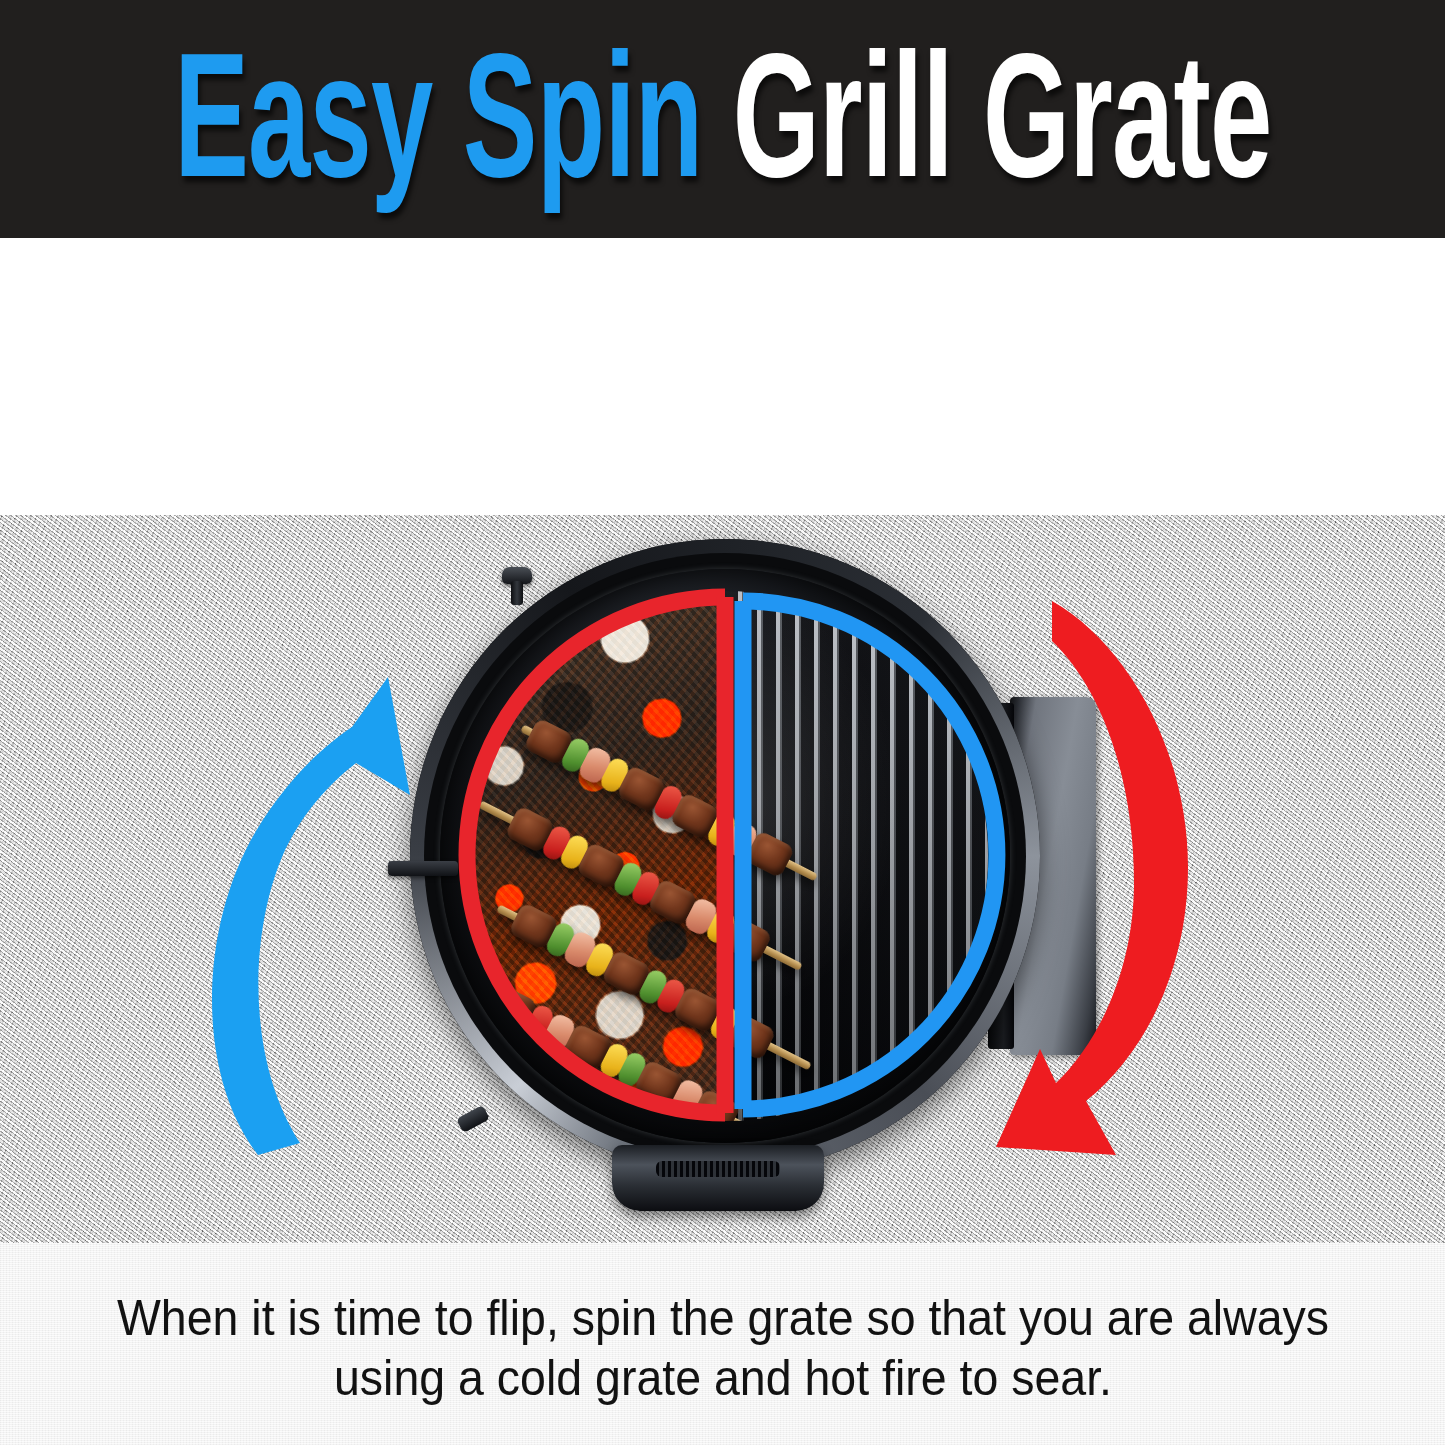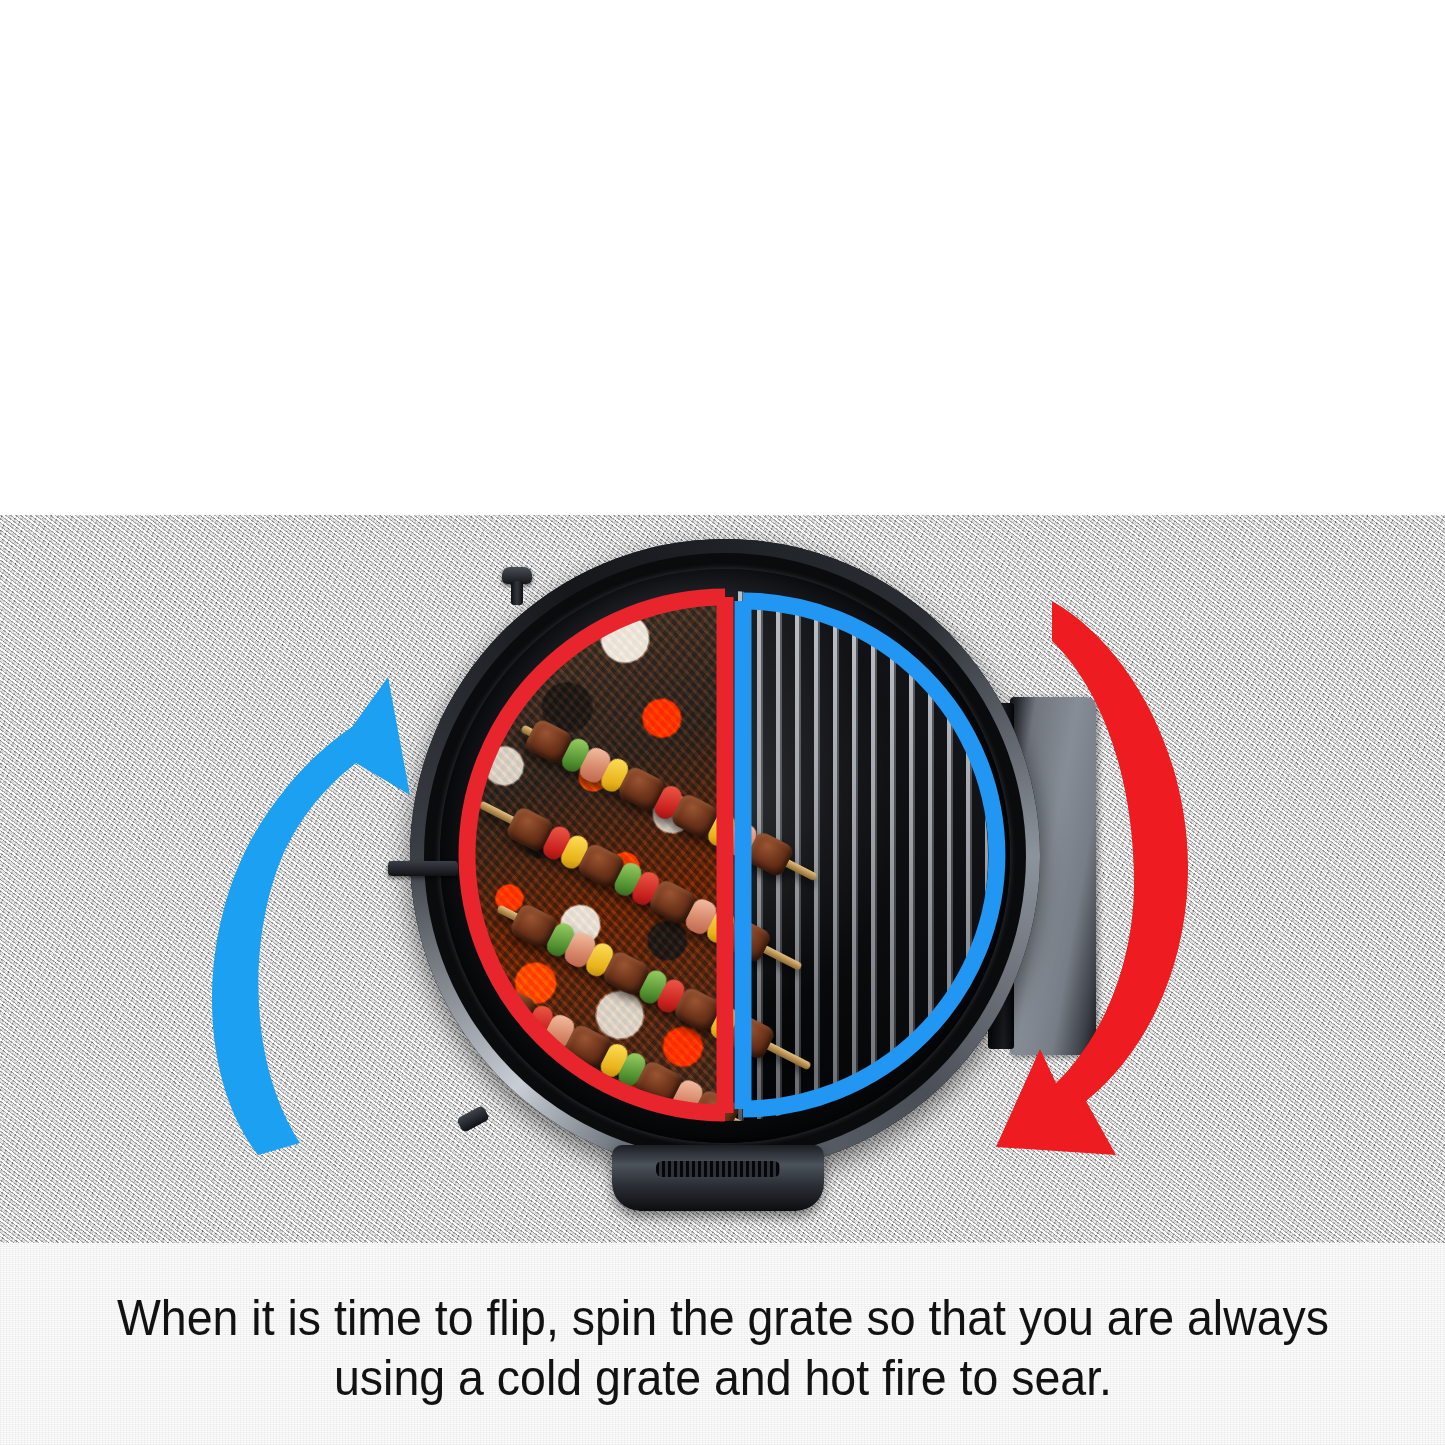--- a/index.html
+++ b/index.html
@@ -369,20 +369,25 @@
     width: 1330px;
     transform: scaleX(0.93);
     margin-top: 8px;
   }
 </style>
 </head>
 <body>
 
 <div id="poster">
 
+  <div class="title-banner">
+    <div class="title-text">
+      <span class="title-blue">Easy Spin</span><span>&nbsp;</span><span class="title-white">Grill Grate</span>
+    </div>
+  </div>
 
 
   <div class="photo">
     <div class="concrete"></div>
 
     <div class="grill-wrap">
 
       <div class="side-shelf"></div>
       <div class="kettle"></div>
       <div class="kettle-rim"></div>

